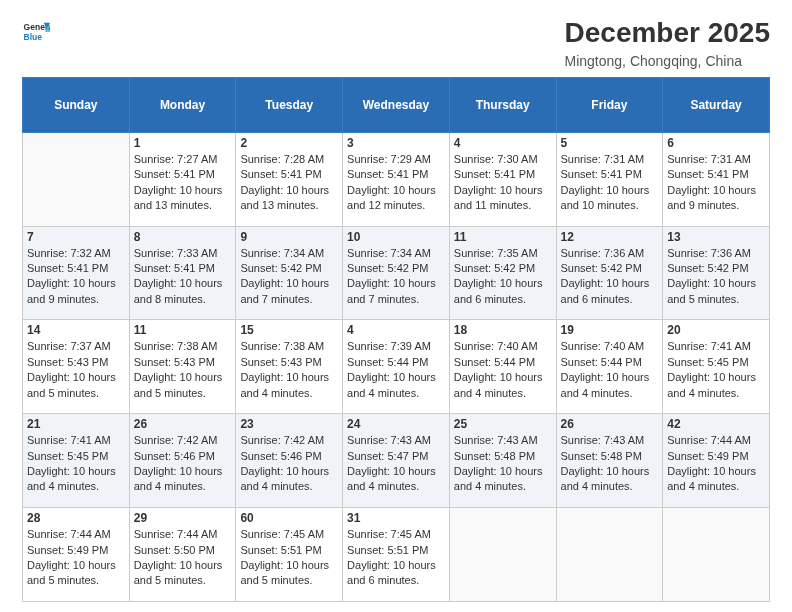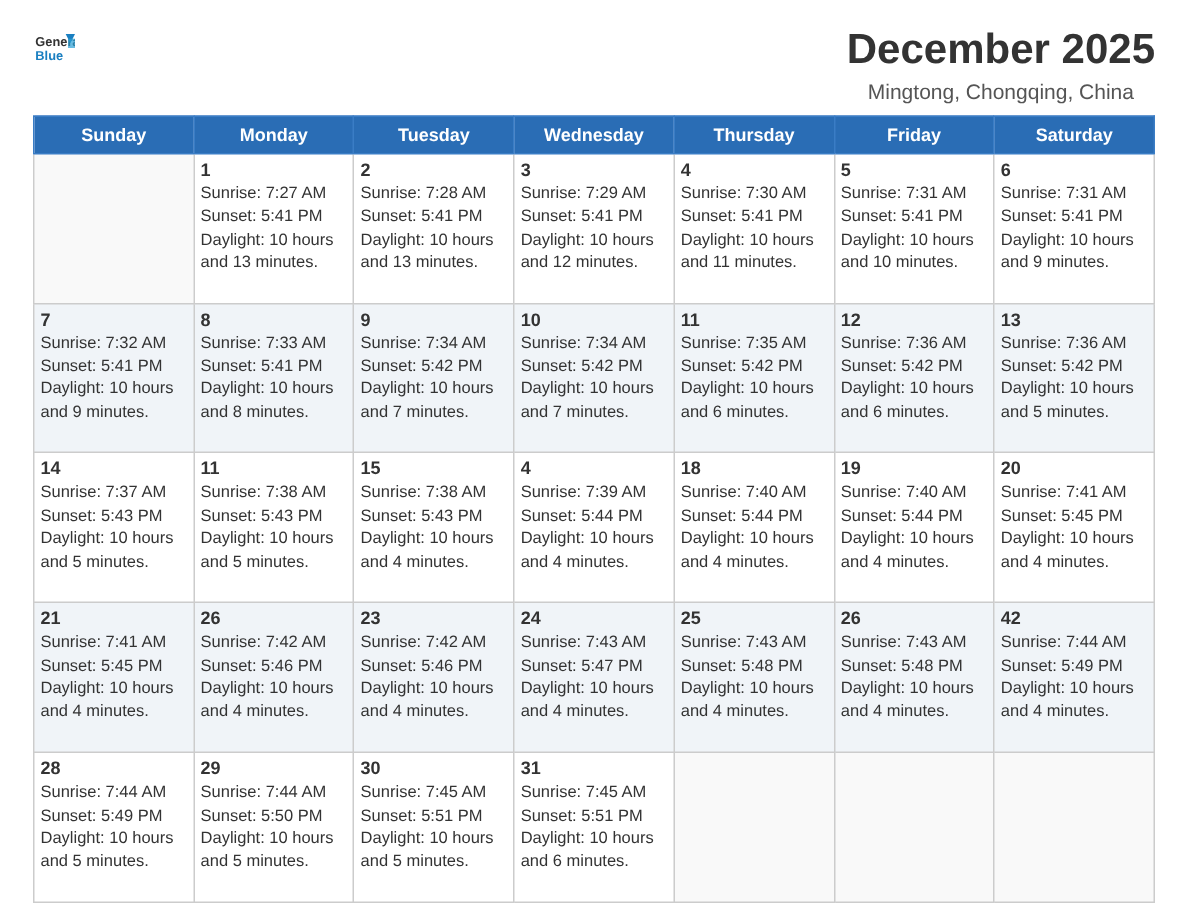--- a/index.html
+++ b/index.html
@@ -26,21 +26,21 @@
     .logo {
       display: flex;
       align-items: center;
       gap: 4px;
     }
     .logo-icon {
       width: 28px;
       height: 28px;
     }
     .title-area {
-      text-align: center;
+      text-align: left;
     }
     .month-title {
       font-size: 28px;
       font-weight: bold;
       color: #333;
       line-height: 1.1;
     }
     .location {
       font-size: 14px;
       color: #555;
@@ -52,21 +52,21 @@
       border-collapse: collapse;
       width: 100%;
       table-layout: fixed;
     }
     .calendar th {
       background: #2a6db5;
       color: #fff;
       font-size: 12px;
       font-weight: bold;
       text-align: center;
-      padding: 5px 2px;
+      padding: 20px 2px;
       border: 1px solid #3a7dc5;
     }
     .calendar td {
       border: 1px solid #ccc;
       vertical-align: top;
       padding: 3px 4px;
       font-size: 9.5px;
       color: #333;
       height: 88px;
     }
@@ -327,21 +327,21 @@
 and 5 minutes.</div>
           </td>
           <td>
             <div class="day-number">29</div>
             <div class="day-info">Sunrise: 7:44 AM
 Sunset: 5:50 PM
 Daylight: 10 hours
 and 5 minutes.</div>
           </td>
           <td>
-            <div class="day-number">30</div>
+            <div class="day-number">60</div>
             <div class="day-info">Sunrise: 7:45 AM
 Sunset: 5:51 PM
 Daylight: 10 hours
 and 5 minutes.</div>
           </td>
           <td>
             <div class="day-number">31</div>
             <div class="day-info">Sunrise: 7:45 AM
 Sunset: 5:51 PM
 Daylight: 10 hours

